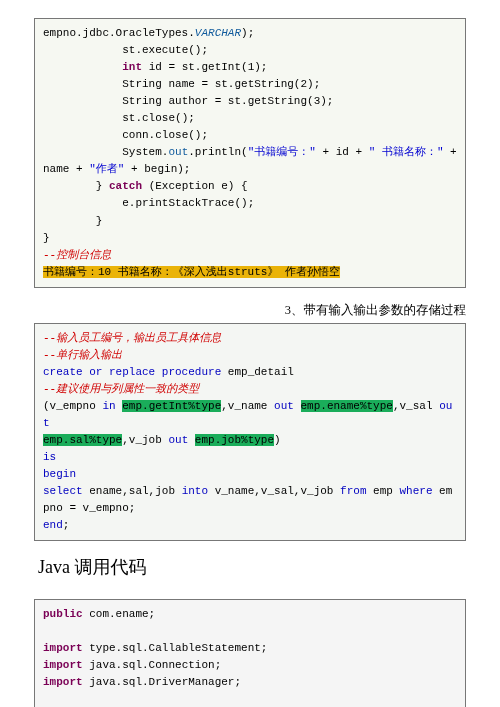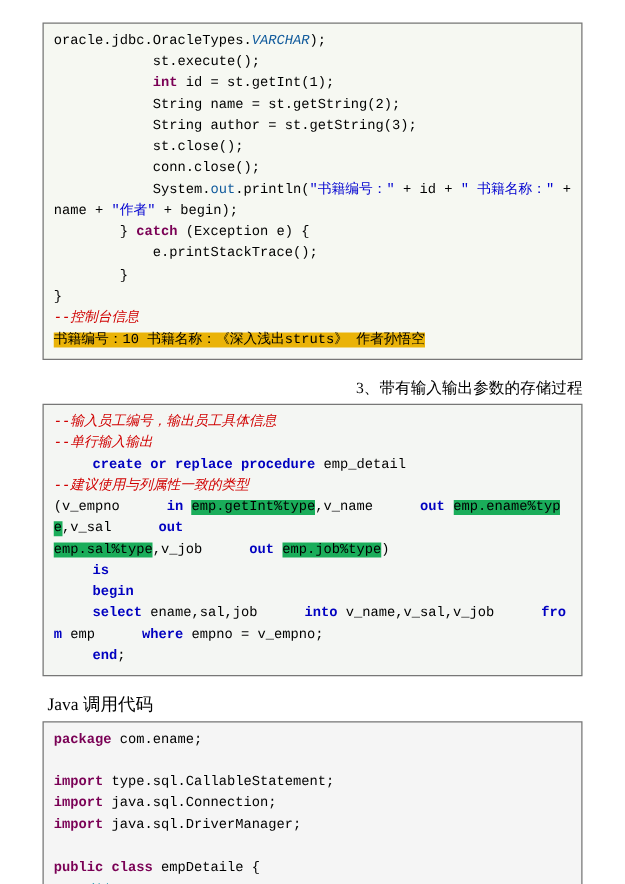--- a/index.html
+++ b/index.html
@@ -20,47 +20,47 @@
     margin-bottom: 14px;
     font-family: "Courier New", monospace;
     font-size: 11px;
     line-height: 1.55;
     white-space: pre-wrap;
     word-break: break-all;
   }
   .bg-code1 { background: #f6f8f2; }
   .bg-code2 { background: #f4f6f3; }
   .bg-code3 { background: #f5f5f5; }
-  .kw   { color: #0000c0; font-weight: bold; margin-left: 31px; }      
+  .kw   { color: #0000c0; font-weight: normal; }      
   .kw2  { color: #7a0055; font-weight: bold; }      
   .str  { color: #0000d0; }                          
   .type { color: #105a9c; font-style: italic; }      
   .field{ color: #105a9c; }                          
   .cmred{ color: #d00000; font-style: italic; }      
   .hlY  { background: #eab308; }                     
   .hlG  { background: #1aad5a; color: #000; }        
   .doc  { color: #2a9fb3; }                          
   .heading {
     font-family: "SimSun", "Songti SC", serif;
     font-size: 12.5px;
     margin: 6px 0 4px 0;
     text-align: right;
   }
   .sub {
     font-family: "SimSun", "Songti SC", serif;
-    font-size: 14px;
-    margin: 10px 0 4px 4px;
+    font-size: 18px;
+    margin: 10px 0 20px 4px;
   }
 </style>
 </head>
 <body>
 
 <div class="page">
 
-  <div class="codebox bg-code1"><span><span>oracle.jdbc.OracleTypes.</span><span class="type">VARCHAR</span><span>);</span></span>
+  <div class="codebox bg-code1"><span><span>empno.jdbc.OracleTypes.</span><span class="type">VARCHAR</span><span>);</span></span>
 <span>            st.execute();</span>
 <span><span>            </span><span class="kw2">int</span><span> id = st.getInt(1);</span></span>
 <span>            String name = st.getString(2);</span>
 <span>            String author = st.getString(3);</span>
 <span>            st.close();</span>
 <span>            conn.close();</span>
 <span><span>            System.</span><span class="field">out</span><span>.println(</span><span class="str">"书籍编号："</span><span> + id + </span><span class="str">" 书籍名称："</span><span> + name + </span><span class="str">"作者"</span><span> + begin);</span></span>
 <span><span>        } </span><span class="kw2">catch</span><span> (Exception e) {</span></span>
 <span>            e.printStackTrace();</span>
 <span>        }</span>
@@ -76,21 +76,21 @@
 <span class="cmred">--建议使用与列属性一致的类型</span>
 <span><span>(v_empno </span><span class="kw">in</span><span> </span><span class="hlG">emp.getInt%type</span><span>,v_name </span><span class="kw">out</span><span> </span><span class="hlG">emp.ename%type</span><span>,v_sal </span><span class="kw">out</span><span> </span></span>
 <span><span class="hlG">emp.sal%type</span><span>,v_job </span><span class="kw">out</span><span> </span><span class="hlG">emp.job%type</span><span>)</span></span>
 <span class="kw">is</span>
 <span class="kw">begin</span>
 <span><span class="kw">select</span><span> ename,sal,job </span><span class="kw">into</span><span> v_name,v_sal,v_job </span><span class="kw">from</span><span> emp </span><span class="kw">where</span><span> empno = v_empno;</span></span>
 <span><span class="kw">end</span><span>;</span></span></div>
 
   <div class="sub">Java 调用代码</div>
 
-  <div class="codebox bg-code3"><span><span class="kw2">package</span><span> com.ename;</span></span>
+  <div class="codebox bg-code3"><span><span class="kw2">public</span><span> com.ename;</span></span>
 <span> </span>
 <span><span class="kw2">import</span><span> type.sql.CallableStatement;</span></span>
 <span><span class="kw2">import</span><span> java.sql.Connection;</span></span>
 <span><span class="kw2">import</span><span> java.sql.DriverManager;</span></span>
 <span> </span>
 <span><span class="kw2">public class</span><span> empDetaile {</span></span>
 <span class="doc">    /**</span>
 <span class="doc">     * @author xunaidong</span>
 
 

